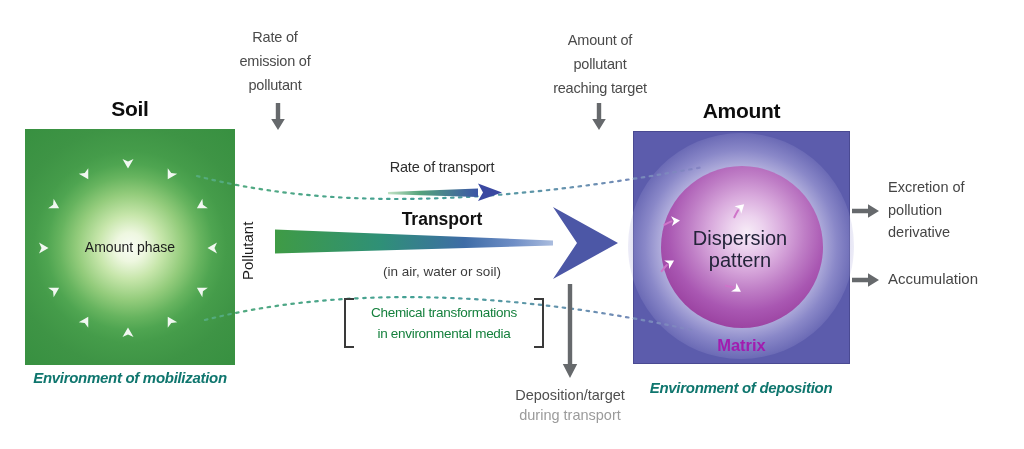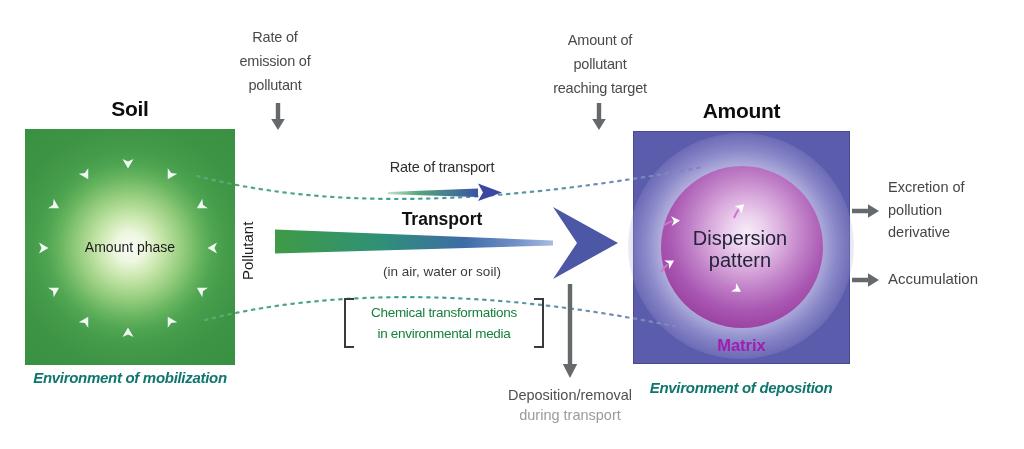--- a/index.html
+++ b/index.html
@@ -153,21 +153,21 @@
   <div class="abs ctr medium-lbl">(in air, water or soil)</div>
   <div class="abs pollutant-lbl">Pollutant</div>
 
   <div class="abs chem-wrap">
     <div class="bracket l"></div>
     <div class="chem-text pre">Chemical transformations
 in environmental media</div>
     <div class="bracket r"></div>
   </div>
 
-  <div class="abs ctr depo1">Deposition/removal</div>
+  <div class="abs ctr depo1">Deposition/target</div>
   <div class="abs ctr depo2">during transport</div>
 
   <div class="abs ctr title" style="left:633px;top:99px;width:217px;">Amount</div>
   <div class="abs ctr dispersion pre">Dispersion
 pattern</div>
   <div class="abs ctr matrix">Matrix</div>
   <div class="abs ctr caption" style="left:626px;top:368px;width:230px;margin-top:11px;">Environment of deposition</div>
 
   <div class="abs excretion pre">Excretion of
 pollution

